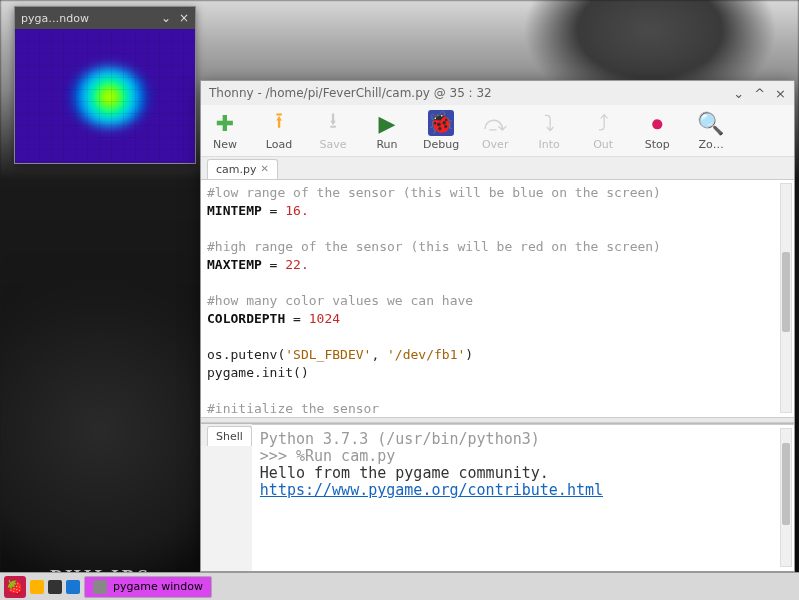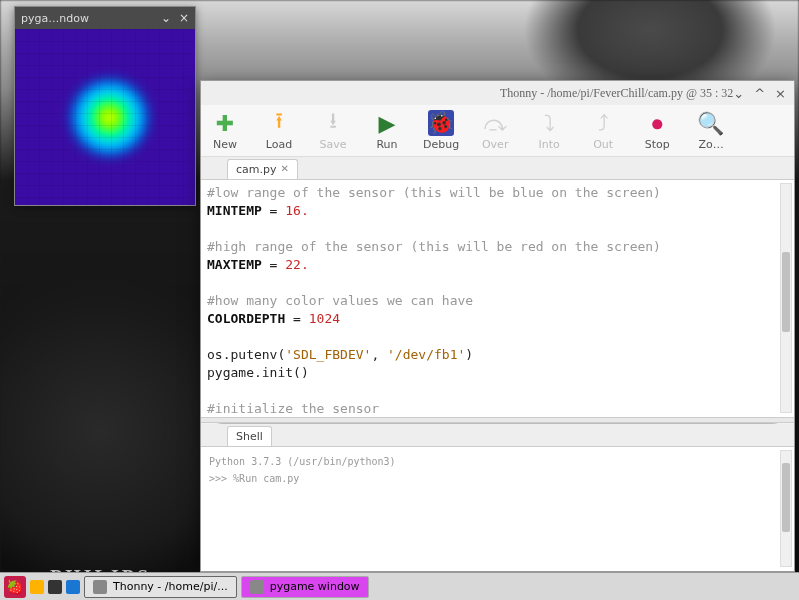--- a/index.html
+++ b/index.html
@@ -20,21 +20,21 @@
       filter: blur(1px);
     }
     .philips {
       position: absolute; left: 50px; top: 540px;
       color: #bbb; font-family: serif; font-size: 20px;
       letter-spacing: 3px; font-weight: bold; margin-top: 26px;
     }
     
     .pygame-window {
       position: absolute; left: 14px; top: 6px;
-      width: 182px; height: 200px;
+      width: 182px; height: 158px;
       background: #7dd3fc;
       border: 1px solid #888;
       box-shadow: 0 2px 8px rgba(0,0,0,.4);
     }
     .pygame-title {
       height: 22px; background: #4a4a4a; color: #ddd;
       font-size: 11px; display: flex; align-items: center;
       padding: 0 6px; gap: 4px;
       justify-content: space-between;
     }
@@ -70,21 +70,21 @@
       border: 1px solid #999;
       box-shadow: 0 4px 16px rgba(0,0,0,.5);
       display: flex; flex-direction: column;
       font-size: 12px; color: #444;
     }
     .thonny-titlebar {
       height: 24px; display: flex; align-items: center;
       padding: 0 8px; color: #666; font-size: 12px;
       background: #eeeeee;
     }
-    .thonny-titlebar .title { flex: 1; text-align: right; font-family: Liberation Serif, serif; }
+    .thonny-titlebar .title { flex: 1; text-align: left; }
     .thonny-titlebar .wincontrols { display: flex; gap: 10px; font-size: 13px; color: #555; }
     .thonny-titlebar .wincontrols span { cursor: pointer; }
     .toolbar {
       height: 52px; display: flex; align-items: center;
       padding: 4px 6px; gap: 18px; background: #f7f7f7;
       border-bottom: 1px solid #ddd;
     }
     .tool { display: flex; flex-direction: column; align-items: center;
             gap: 2px; font-size: 11px; color: #555; min-width: 36px; }
     .tool.disabled { color: #bbb; }
@@ -99,49 +99,48 @@
     .ic-step { color: #999; }
     .ic-stop { color: #d81b60; }
     .ic-zoom { color: #555; }
     .tabs {
       height: 22px; display: flex; align-items: flex-end;
       padding-left: 6px; background: #eee;
     }
     .tab {
       padding: 3px 8px; background: #fff; border: 1px solid #ccc;
       border-bottom: none; font-size: 11px; display: flex;
-      gap: 4px; border-radius: 3px 3px 0 0; margin-left: 20px;
+      gap: 4px; border-radius: 3px 3px 0 0;
     }
     .tab .x { color: #888; font-size: 10px; cursor: pointer; }
     .editor {
       flex: 1; overflow: hidden; background: #fff;
       border-top: 1px solid #ccc;
       font-family: "DejaVu Sans Mono", monospace;
       font-size: 13px; display: flex;
     }
     .gutter { width: 34px; background: #fff; color: #aaa;
               text-align: right; padding: 4px 6px 4px 0;
               border-right: 1px solid #eee; line-height: 18px; }
     .code { flex: 1; padding: 4px 6px; line-height: 18px;
             white-space: pre; overflow: hidden; color: #222; }
     .c-comment { color: #999; }
     .c-kw { color: #111; font-weight: bold; }
     .c-num { color: #c62828; }
     .c-str { color: #a16207; }
     .shell-panel {
-      height: 148px; display: flex; flex-direction: column;
+      height: 148px; display: flex; flex-direction: row;
       border-top: 1px solid #bbb;
-      border-radius: 22px;
     }
     .shell-tab-row { height: 22px; display: flex; align-items: flex-end;
                      padding-left: 6px; background: #eee; }
     .shell-out {
       flex: 1; overflow: auto; background: #fff;
       font-family: "DejaVu Sans Mono", monospace;
-      font-size: 10px; padding: 6px 8px; line-height: 17px;
+      font-size: 15px; padding: 6px 8px; line-height: 17px;
       color: #333; border-top: 1px solid #ccc;
     }
     .shell-out .faint { color: #999; }
     .shell-out .prompt { color: #999; }
     .shell-out .link { color: #1565c0; text-decoration: underline; }
     .resize-bar { height: 6px; background: #e8e8e8; cursor: row-resize;
                   border-top: 1px solid #ccc; border-bottom: 1px solid #ccc; }
     
     .taskbar {
       position: absolute; left: 0; right: 0; bottom: 0; height: 28px;
@@ -259,37 +258,36 @@
   <div class="shell-panel">
     <div class="shell-tab-row">
       <div class="tab">
         <span>Shell</span>
       </div>
     </div>
     <div class="shell-wrap">
       <div class="shell-out">
         <div class="faint">Python 3.7.3 (/usr/bin/python3)</div>
         <div><span class="prompt">&gt;&gt;&gt; </span><span class="faint">%Run cam.py</span></div>
+        <div>
+          <span> Hello from the pygame community. </span><span class="link">https://www.pygame.org/contribute.html</span>
+        </div>
       </div>
       <div class="scrollbar">
           <div class="thumb" style="top:10%;height:60%"></div>
         </div>
     </div>
   </div>
 </div>
 
 <div class="taskbar">
   <div class="menu-ic">🍓</div>
   <div class="tb-ic" style="background:#ffb300"></div>
   <div class="tb-ic" style="background:#333"></div>
   <div class="tb-ic" style="background:#1976d2"></div>
   <div id="tb-apps" style="display:flex;gap:4px">
-      <div class="tb-item active">
-        <span class="tb-ic"></span>
-        <span>Thonny  -  /home/pi/...</span>
-      </div>
       <div class="tb-item">
         <span class="tb-ic"></span>
         <span>pygame window</span>
       </div>
     </div>
   <div class="spacer"></div>
 </div>
 
 </body></html>

